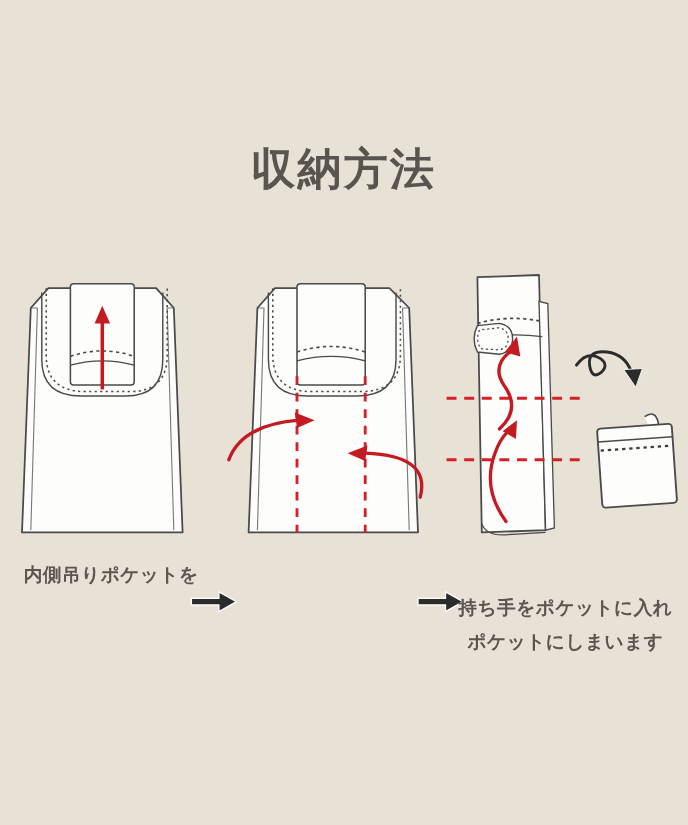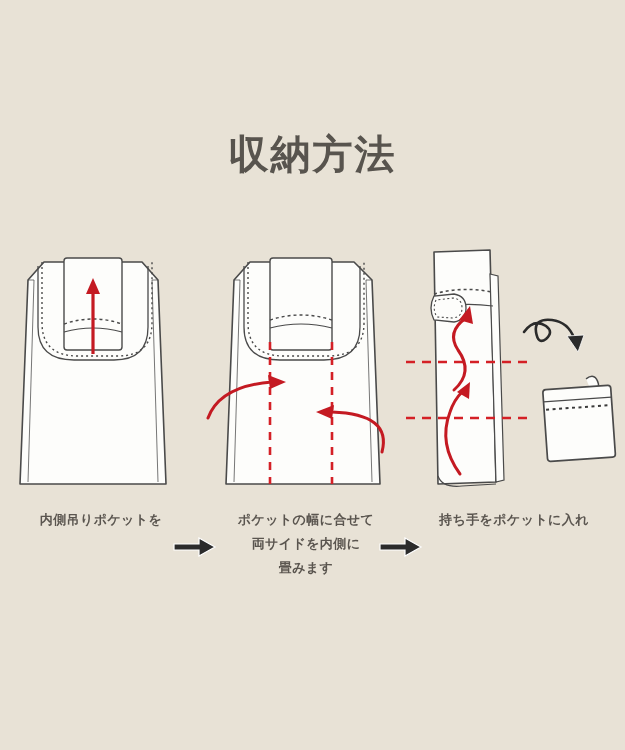--- a/index.html
+++ b/index.html
@@ -61,29 +61,29 @@
     height: 24px;
   }
   #sep-arrow-1 { left: 173px; }
   #sep-arrow-2 { left: 379px; }
 
   
   .caption {
     position: absolute;
     top: 508px;
     text-align: center;
-    font-size: 13px;
+    font-size: 17px;
     font-weight: bold;
     line-height: 1.85;
     color: #5a554f;
     letter-spacing: 0.4px;
   }
   #caption-1 { left: 8px;   width: 186px; }
   #caption-2 { left: 208px; width: 196px; }
-  #caption-3 { left: 414px; width: 200px; }
+  #caption-3 { left: 414px; width: 200px; margin-top: 30px; }
   .caption .cap-line { display: block; white-space: nowrap; }
 
   svg { display: block; overflow: visible; }
 </style>
 </head>
 <body>
 
 <div id="page">
 
   <div id="title">収納方法</div>
@@ -209,23 +209,19 @@
         </g>
       </svg>
     </div>
 
   </div>
 
   <div class="caption" id="caption-1">
     <span class="cap-line">内側吊りポケットを</span>
   </div>
 
-  <div class="caption" id="caption-2">
-    <span class="cap-line">ポケットの幅に合せて</span>
-    <span class="cap-line">両サイドを内側に</span>
-    <span class="cap-line">畳みます</span>
-  </div>
 
   <div class="caption" id="caption-3">
     <span class="cap-line">持ち手をポケットに入れ</span>
+    <span class="cap-line">ポケットにしまいます</span>
   </div>
 
 </div>
 
 </body></html>

